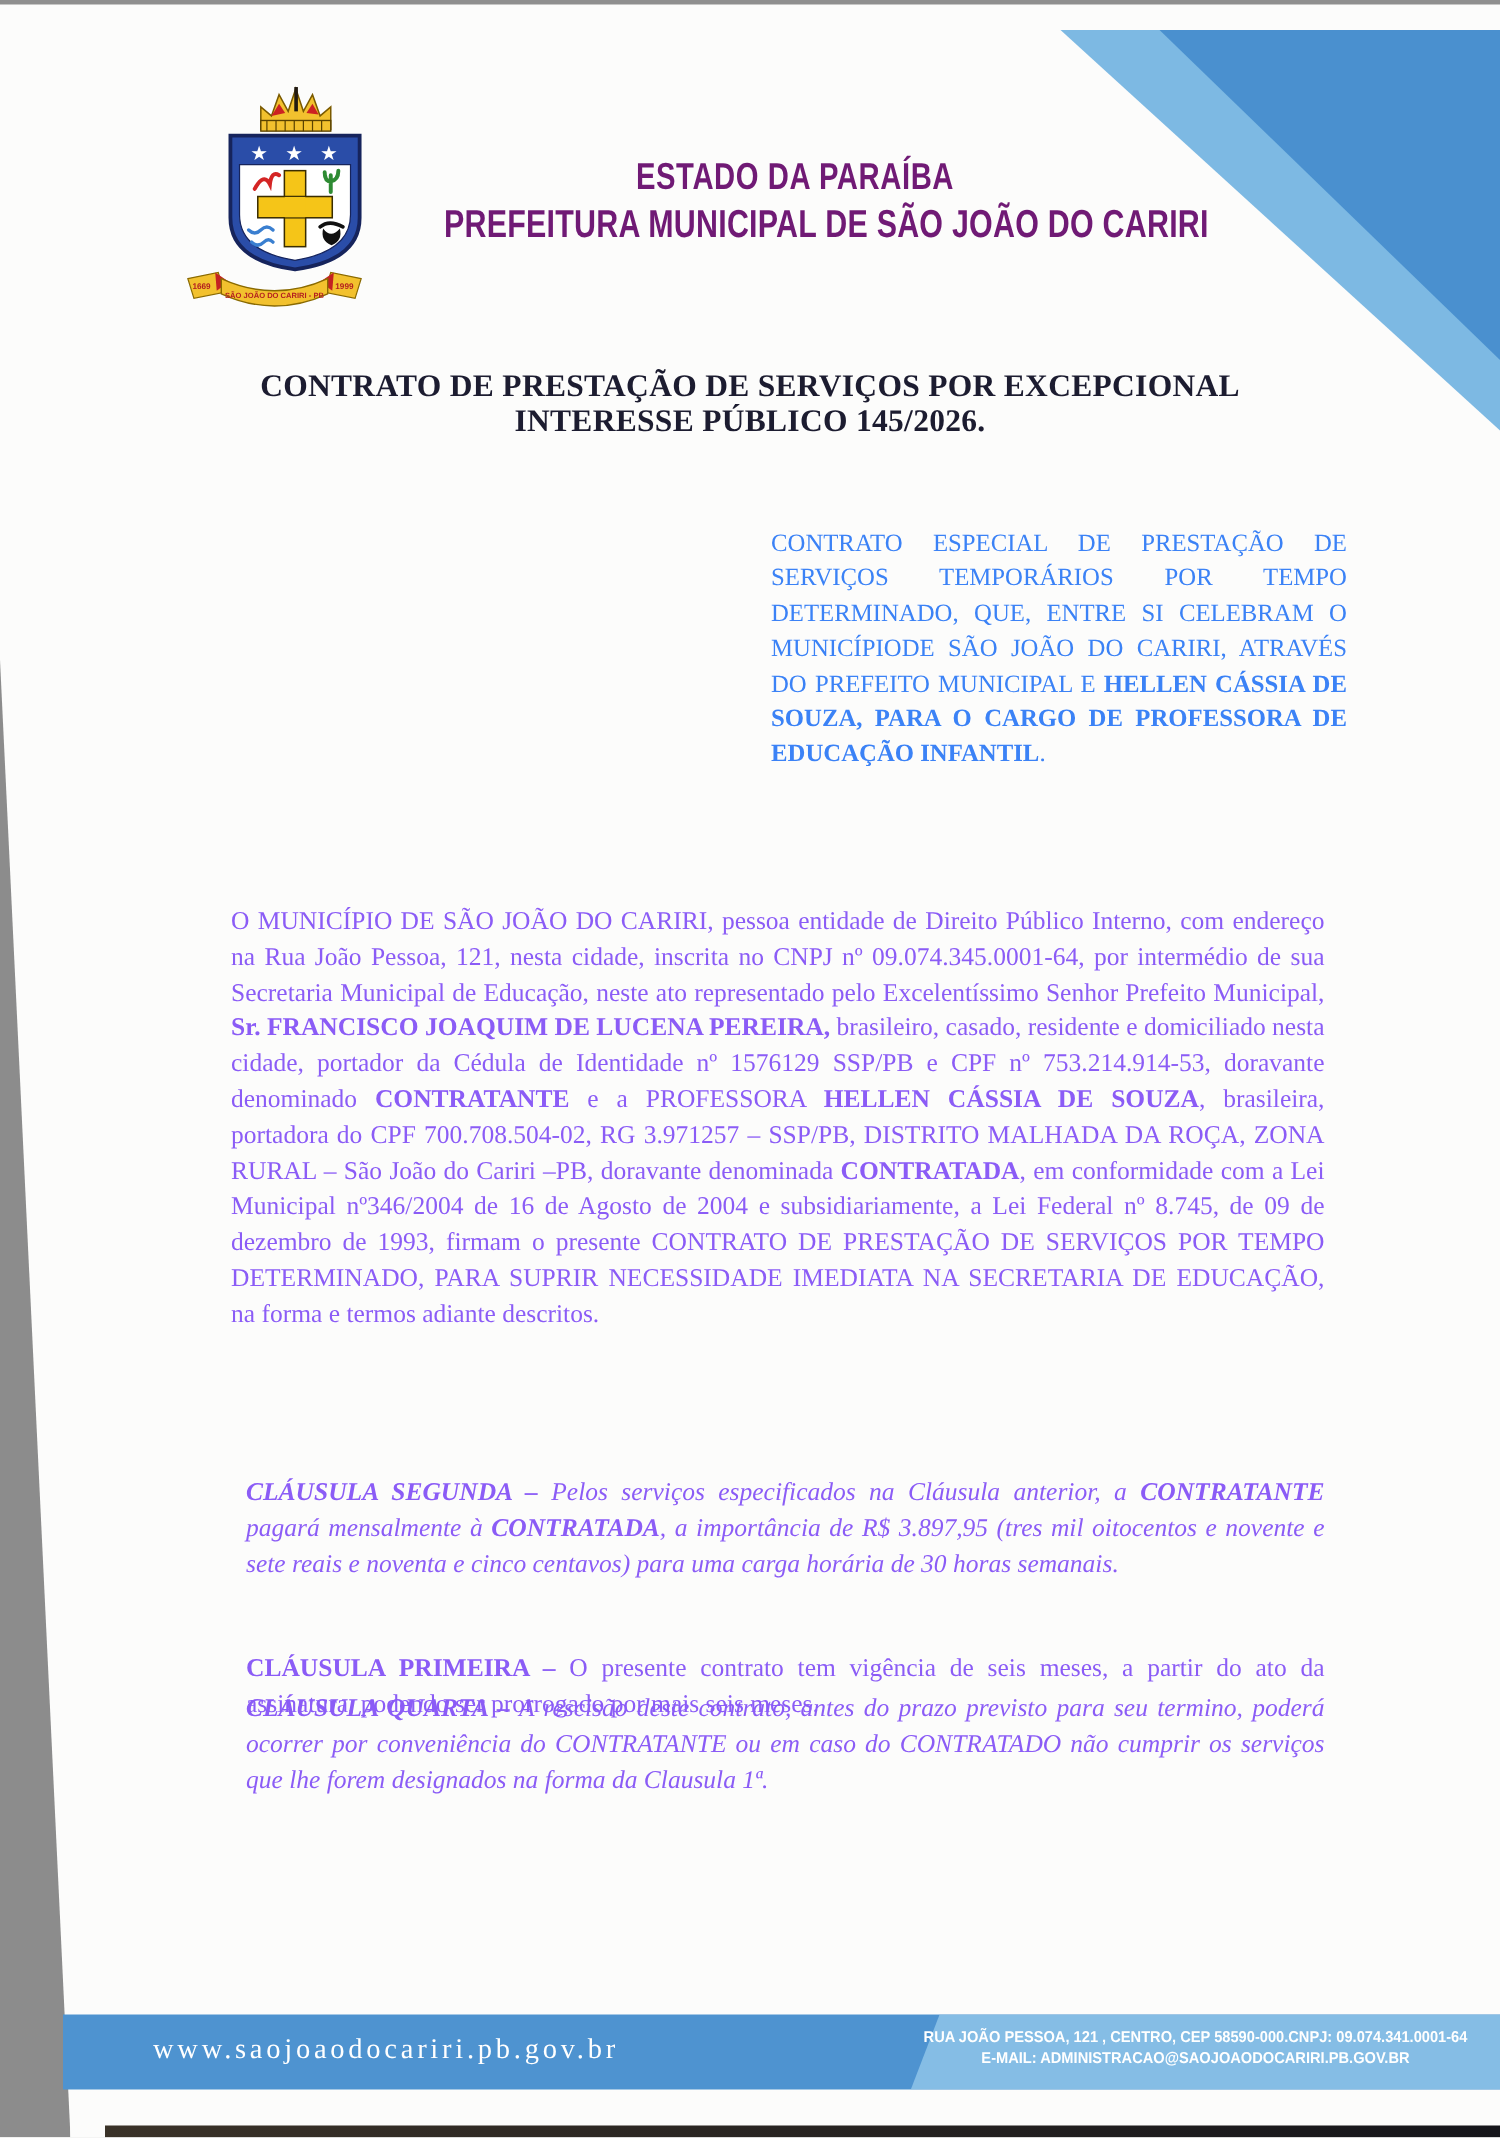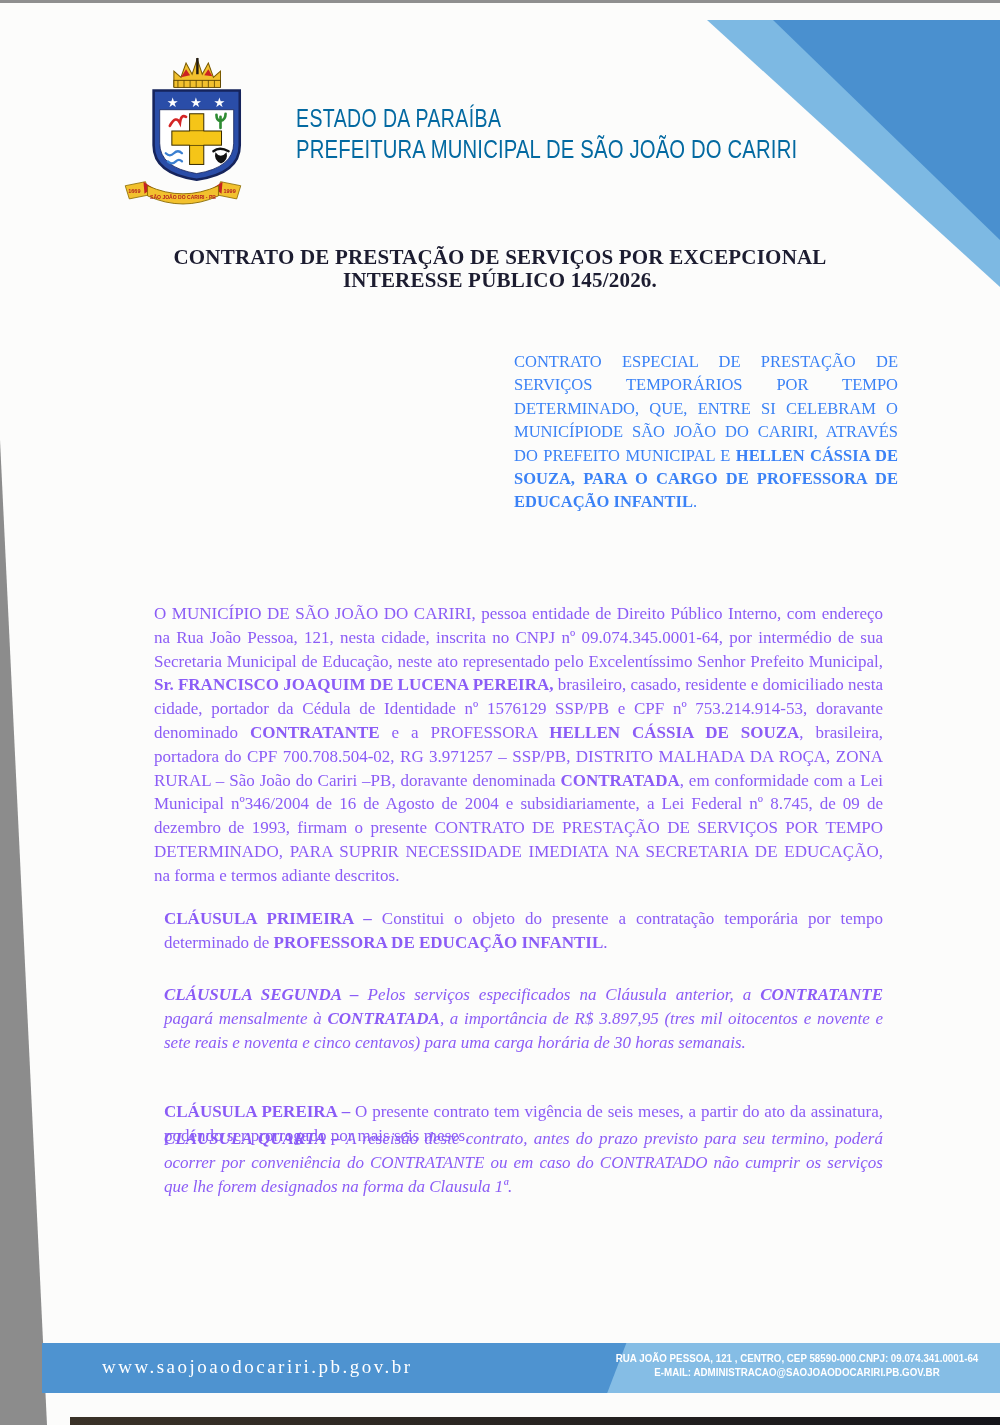--- a/index.html
+++ b/index.html
@@ -11,22 +11,22 @@
   .scan-left-wedge{position:absolute;left:0;top:440px;width:47px;height:985px;background:#8c8c8c;
     clip-path:polygon(0 0,0 100%,100% 100%);}
   .scan-bottom-strip{position:absolute;left:70px;top:1417px;width:930px;height:8px;
     background:linear-gradient(90deg,#3a3228,#15151a);}
 
   
   .tri{position:absolute;top:0;left:0;width:1000px;height:300px;pointer-events:none;}
 
   
   .emblem{position:absolute;left:123px;top:56px;width:120px;height:150px;}
-  .header-text{position:absolute;left:230px;top:104px;width:600px;text-align:left;
-    color:#0369a1;font-family:"Liberation Sans","DejaVu Sans",sans-serif;font-weight:normal;line-height:1.18;}
+  .header-text{position:absolute;left:230px;top:104px;width:600px;text-align:center;
+    color:#701a75;font-family:"Liberation Sans","DejaVu Sans",sans-serif;font-weight:bold;line-height:1.18;}
   .header-text .ln{display:block;white-space:nowrap;transform:scaleX(0.78);transform-origin:50% 50%;}
   .header-line1{font-size:25px;letter-spacing:0.5px;}
   .header-line2{font-size:26px;letter-spacing:0.2px;}
 
   
   .doc-title{position:absolute;left:105px;top:246px;width:790px;text-align:center;
     font-weight:bold;font-size:21px;line-height:23px;color:#1c1c30;letter-spacing:0.2px;}
 
   
   .recital{position:absolute;left:514px;top:350px;width:384px;font-size:16.5px;line-height:23.4px;
@@ -114,23 +114,22 @@
   </div>
 
   <div class="doc-title">
     <div>CONTRATO DE PRESTAÇÃO DE SERVIÇOS POR EXCEPCIONAL</div>
     <div>INTERESSE PÚBLICO 145/2026.</div>
   </div>
 
   <div class="recital"><span>CONTRATO ESPECIAL DE PRESTAÇÃO DE SERVIÇOS TEMPORÁRIOS POR TEMPO DETERMINADO, QUE, ENTRE SI CELEBRAM O MUNICÍPIODE SÃO JOÃO DO CARIRI, ATRAVÉS DO PREFEITO MUNICIPAL E </span><b>HELLEN CÁSSIA DE SOUZA, PARA O CARGO DE PROFESSORA DE EDUCAÇÃO INFANTIL</b><span>.</span></div>
 
   <div class="para para-opening"><span>O MUNICÍPIO DE SÃO JOÃO DO CARIRI, pessoa entidade de Direito Público Interno, com endereço na Rua João Pessoa, 121, nesta cidade, inscrita no CNPJ nº 09.074.345.0001-64, por intermédio de sua Secretaria Municipal de Educação, neste ato representado pelo Excelentíssimo Senhor Prefeito Municipal, </span><b>Sr. FRANCISCO JOAQUIM DE LUCENA PEREIRA,</b><span> brasileiro, casado, residente e domiciliado nesta cidade, portador da Cédula de Identidade nº 1576129 SSP/PB e CPF nº 753.214.914-53, doravante denominado </span><b>CONTRATANTE</b><span> e a PROFESSORA </span><b>HELLEN CÁSSIA DE SOUZA</b><span>, brasileira, portadora do CPF 700.708.504-02, RG 3.971257 – SSP/PB, DISTRITO MALHADA DA ROÇA, ZONA RURAL – São João do Cariri –PB, doravante denominada </span><b>CONTRATADA</b><span>, em conformidade com a Lei Municipal nº346/2004 de 16 de Agosto de 2004 e subsidiariamente, a Lei Federal nº 8.745, de 09 de dezembro de 1993, firmam o presente CONTRATO DE PRESTAÇÃO DE SERVIÇOS POR TEMPO DETERMINADO, PARA SUPRIR NECESSIDADE IMEDIATA NA SECRETARIA DE EDUCAÇÃO, na forma e termos adiante descritos.</span></div>
-  <div class="para clause clause-1"><b>CLÁUSULA PRIMEIRA – </b><span>Constitui o objeto do presente a contratação temporária por tempo determinado de </span><b>PROFESSORA DE EDUCAÇÃO INFANTIL</b><span>.</span></div>
   <div class="para clause clause-2"><b>CLÁUSULA SEGUNDA – </b><span>Pelos serviços especificados na Cláusula anterior, a </span><b>CONTRATANTE</b><span> pagará mensalmente à </span><b>CONTRATADA</b><span>, a importância de R$ 3.897,95 (tres mil oitocentos e novente e sete reais e noventa e cinco centavos)  para uma carga horária de 30 horas semanais.</span></div>
-  <div class="para clause clause-3"><b>CLÁUSULA PEREIRA – </b><span>O presente contrato tem vigência  de seis meses, a partir do ato da assinatura,   podendo ser prorrogado  por mais seis meses.</span></div>
+  <div class="para clause clause-3"><b>CLÁUSULA PRIMEIRA – </b><span>O presente contrato tem vigência  de seis meses, a partir do ato da assinatura,   podendo ser prorrogado  por mais seis meses.</span></div>
   <div class="para clause clause-4"><b>CLÁUSULA QUARTA – </b><span>A rescisão deste contrato, antes do prazo previsto para seu termino, poderá ocorrer por conveniência do CONTRATANTE ou em caso do CONTRATADO não cumprir os serviços que lhe forem designados na forma da Clausula 1ª.</span></div>
 
   <div class="footer-bar">
     <div class="footer-light"></div>
     <div class="footer-website">www.saojoaodocariri.pb.gov.br</div>
     <div class="footer-contact">
       <span class="ln">RUA JOÃO PESSOA, 121 , CENTRO, CEP 58590-000.CNPJ: 09.074.341.0001-64</span>
       <span class="ln">E-MAIL: ADMINISTRACAO@SAOJOAODOCARIRI.PB.GOV.BR</span>
     </div>
   </div>

